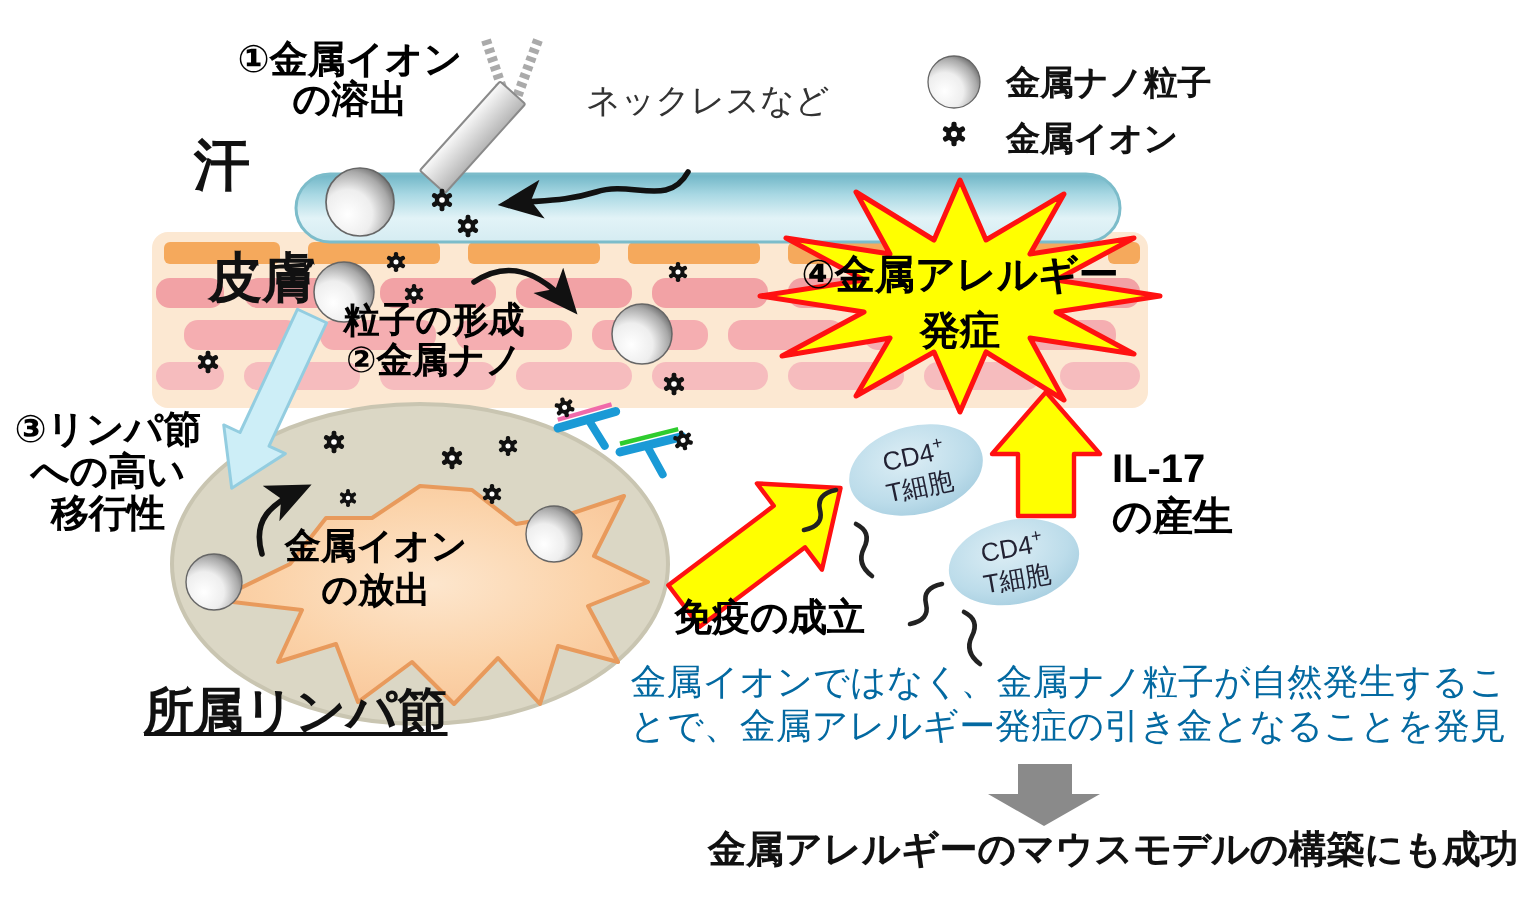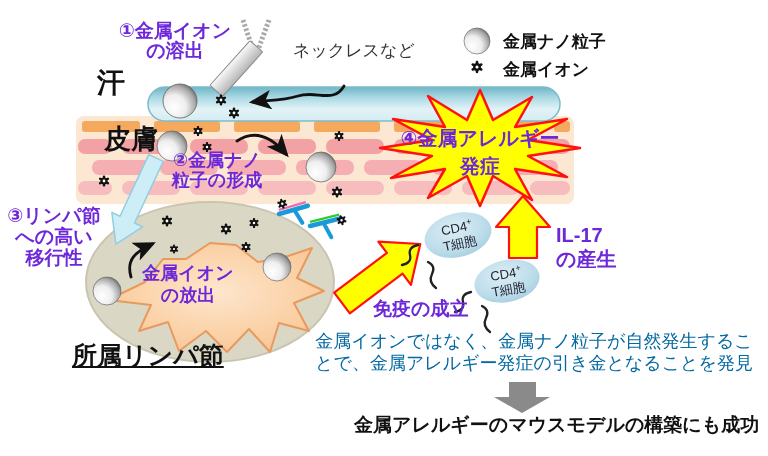--- a/index.html
+++ b/index.html
@@ -1,34 +1,34 @@
 <!DOCTYPE html>
 <html><head>
 <meta charset="utf-8">
 <style>
   html,body{margin:0;padding:0;background:#fff;}
   #canvas{position:relative;width:768px;height:456px;background:#fff;overflow:hidden;
           font-family:"Liberation Sans","DejaVu Sans",sans-serif;}
   #gfx{position:absolute;left:0;top:0;}
   .lbl{position:absolute;white-space:nowrap;}
   .ctr{text-align:center;}
-  .blue{color:#6d28d9;font-weight:bold;}
+  .blue{color:#000000;font-weight:bold;}
   .blkb{color:#111;font-weight:bold;}
   .l-step1{left:110px;top:21px;width:130px;font-size:19px;line-height:20px;}
   .l-necklace{left:293px;top:39px;font-size:17px;color:#333;}
   .l-legend1{left:503px;top:30px;font-size:17px;}
   .l-legend2{left:503px;top:58px;font-size:17px;}
   .l-sweat{left:97px;top:64px;font-size:28px;}
   .l-skin{left:76px;top:121px;font-size:27px;padding-left:28px;}
   .l-step2{left:162px;top:150px;width:110px;font-size:18px;line-height:20px;}
   .l-step4{left:382px;top:124px;width:196px;font-size:20px;line-height:28px;}
   .l-step3{left:0px;top:205px;width:108px;font-size:19px;line-height:21px;}
   .l-ionrel{left:137px;top:262px;width:102px;font-size:18px;line-height:22px;}
   .l-lymph{left:72px;top:339px;font-size:25px;text-decoration:underline;}
-  .l-imm{left:337px;top:296px;font-size:19px;margin-left:36px;}
+  .l-imm{left:337px;top:296px;font-size:19px;}
   .l-il17{left:556px;top:223px;font-size:20px;line-height:24px;}
   .l-find{left:310px;top:330px;width:448px;font-size:18px;line-height:22px;color:#0369a1;text-align:center;}
   .l-conc{left:338px;top:412px;font-size:19px;margin-left:16px;}
   .l-cd4a{left:426px;top:216px;width:64px;font-size:13px;line-height:16px;transform:rotate(-12deg);color:#223;}
   .l-cd4b{left:475px;top:262px;width:64px;font-size:13px;line-height:16px;transform:rotate(-10deg);color:#223;}
   .cd4 sup{font-size:9px;}
 </style>
 </head>
 <body>
 
@@ -214,22 +214,22 @@
 
   <div class="lbl blkb l-legend1">金属ナノ粒子</div>
 
   <div class="lbl l-necklace">ネックレスなど</div>
   <div class="lbl blkb l-legend2">金属イオン</div>
 
   <div class="lbl blkb l-sweat">汗</div>
   <div class="lbl blkb l-skin">皮膚</div>
 
   <div class="lbl ctr blue l-step2">
-    <div>②金属ナノ</div>
-      <div>粒子の形成</div>
+    <div>粒子の形成</div>
+      <div>②金属ナノ</div>
   </div>
 
   <div class="lbl ctr blue l-step4">
     <div>④金属アレルギー</div>
       <div>発症</div>
   </div>
 
   <div class="lbl ctr blue l-step3">
     <div>③リンパ節</div>
       <div>への高い</div>

